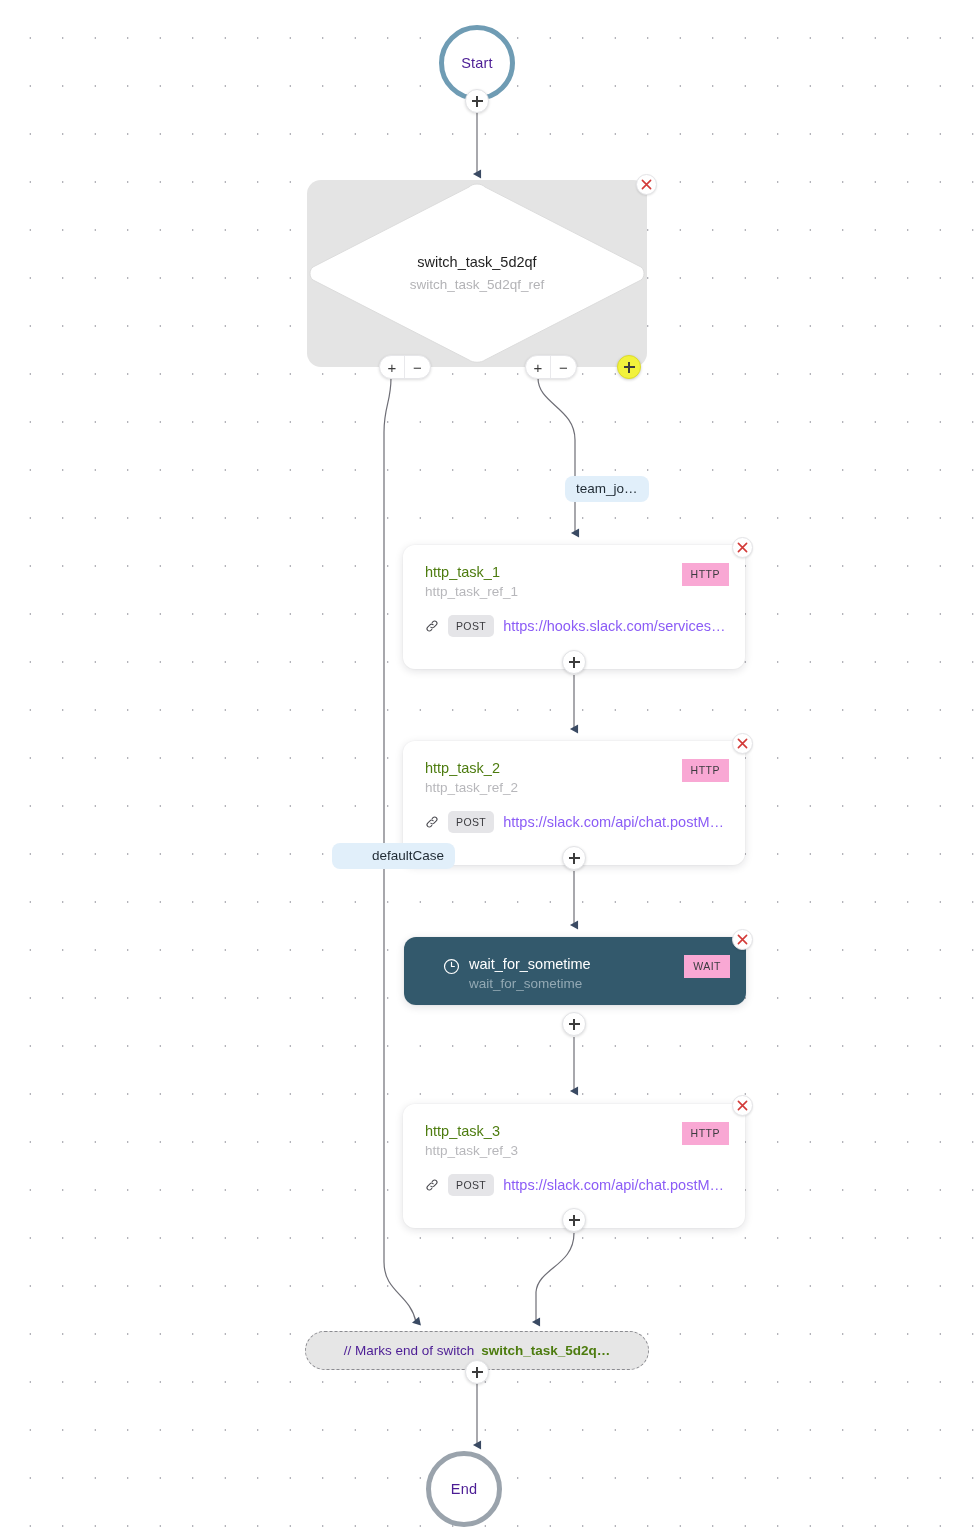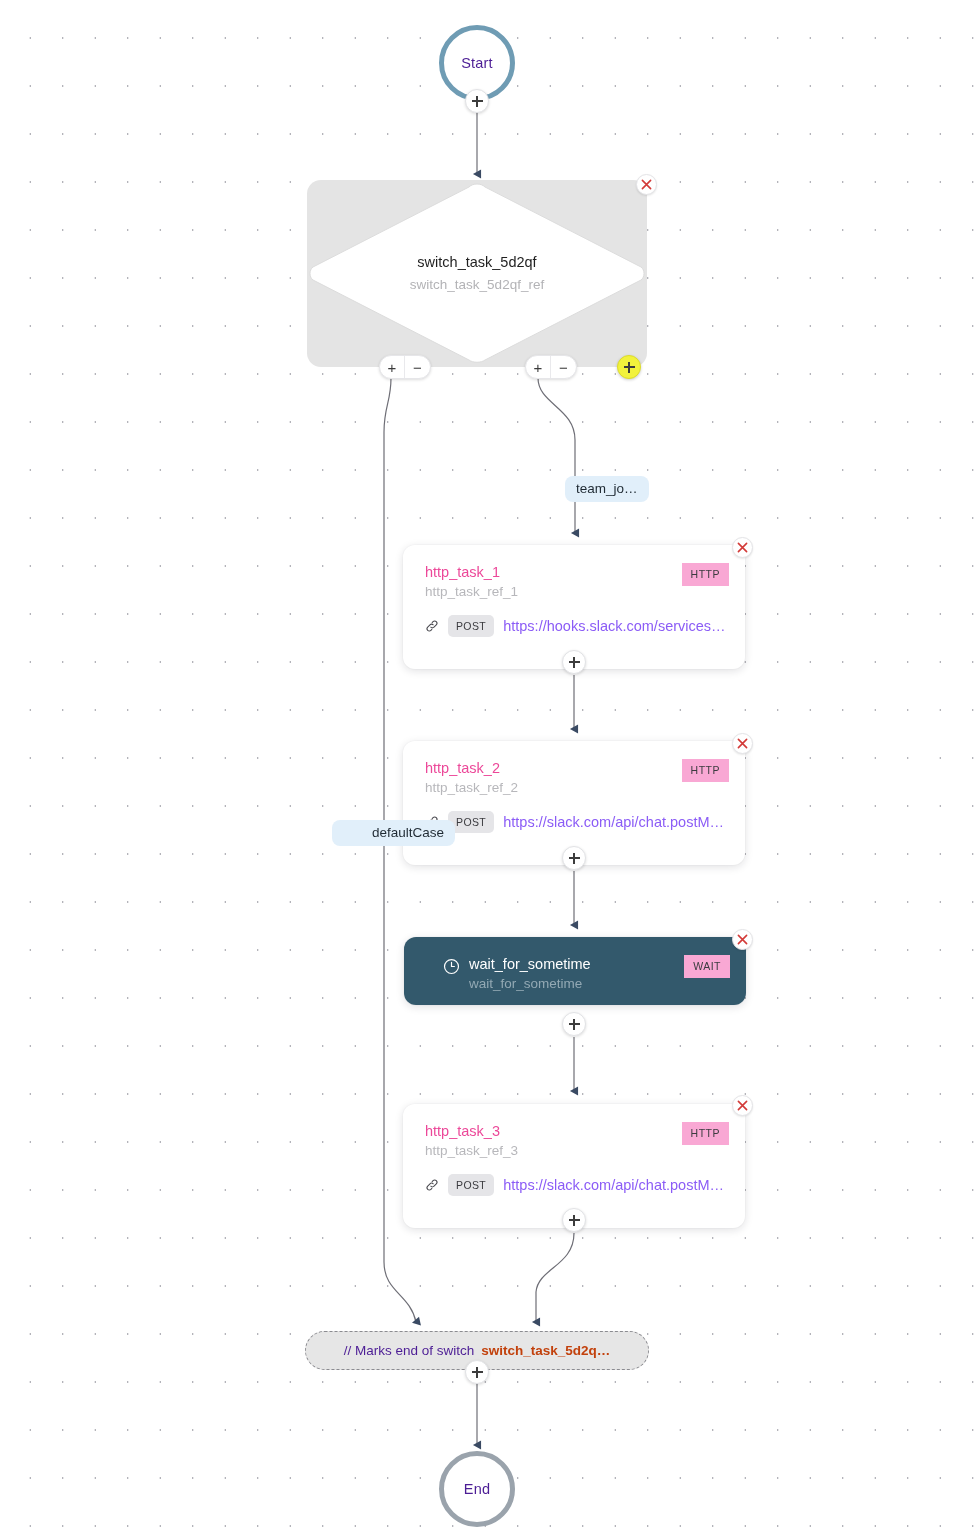--- a/index.html
+++ b/index.html
@@ -23,21 +23,21 @@
   .terminal {
     position: absolute;
     width: 76px; height: 76px;
     border-radius: 50%;
     background: #ffffff;
     display: flex; align-items: center; justify-content: center;
     font-size: 14.5px; color: #4c1d95;
     letter-spacing: .2px;
   }
   .terminal.start { border: 5px solid #6f9cb4; left: 439px; top: 25px; }
-  .terminal.end   { border: 5px solid #9aa3ac; left: 439px; top: 1451px; }
+  .terminal.end   { border: 5px solid #9aa3ac; left: 426px; top: 1451px; }
 
   
   .plus {
     position: absolute;
     width: 24px; height: 24px;
     border-radius: 50%;
     background: #ffffff;
     border: 1px solid #e2e3e6;
     box-shadow: 0 1px 3px rgba(0,0,0,.14);
     display: flex; align-items: center; justify-content: center;
@@ -104,21 +104,21 @@
     box-shadow: 0 2px 8px rgba(20,25,40,.13), 0 0 0 1px rgba(0,0,0,.015);
     z-index: 10;
   }
   .card.dark { background: #33596c; }
   .card-head {
     display: flex; align-items: flex-start; justify-content: space-between;
     padding: 18px 16px 0 22px;
   }
   .card-titles { display: flex; align-items: flex-start; gap: 9px; }
   .clock-icon { margin-top: 3px; }
-  .t-name { font-size: 14.5px; color: #ec4899; line-height: 1.35; }
+  .t-name { font-size: 14.5px; color: #4d7c0f; line-height: 1.35; }
   .t-ref  { font-size: 13.5px; color: #b7b7bb; line-height: 1.35; }
   .card.dark .t-name { color: #ffffff; }
   .card.dark .t-ref  { color: #93a9b4; }
   .type-badge {
     background: #f9a8d4; color: #3b3b3f;
     font-size: 10.5px; letter-spacing: .5px;
     border-radius: 0; padding: 6px 9px; line-height: 1;
   }
   .card-url {
     display: flex; align-items: center; gap: 9px;
@@ -147,21 +147,21 @@
   #end-switch {
     position: absolute; left: 305px; top: 1331px;
     width: 344px; height: 39px;
     background: #e6e6e6;
     border: 1.6px dashed #8b8b90;
     border-radius: 20px;
     display: flex; align-items: center; justify-content: center; gap: 7px;
     z-index: 10;
   }
   #end-switch .cmt  { font-size: 13.5px; color: #4c1d95; }
-  #end-switch .ref  { font-size: 13.5px; color: #c2410c; font-weight: bold; }
+  #end-switch .ref  { font-size: 13.5px; color: #4d7c0f; font-weight: bold; }
 </style>
 </head>
 <body>
 
 <div id="canvas">
 
   <svg id="edges" viewBox="0 0 978 1536">
     <defs>
       <marker id="arrow" markerWidth="10" markerHeight="10" refX="4.2" refY="4" orient="auto">
         <path d="M0.4,0.6 L8,0.6 L4.2,7.4 Z" fill="#3a4a63"></path>
@@ -212,21 +212,21 @@
   </div>
   <div class="pm-pill" style="left:525px; top:355px;">
     <span>+</span>
     <span>−</span>
   </div>
   <div class="plus yellow" style="left:617px; top:355px;"></div>
 
   <div class="edge-label" style="left:565px; top:476px;">
     <span>team_jo…</span>
   </div>
-  <div class="edge-label" style="left:332px; top:820px;padding-left:40px;">
+  <div class="edge-label" style="left:332px; top:843px;padding-left:40px;">
     <span>defaultCase</span>
   </div>
 
   <div class="card" style="left:403px; top:545px;">
     <div class="card-head">
       <div class="card-titles">
         <div>
           <div class="t-name">http_task_1</div>
           <div class="t-ref">http_task_ref_1</div>
         </div>

